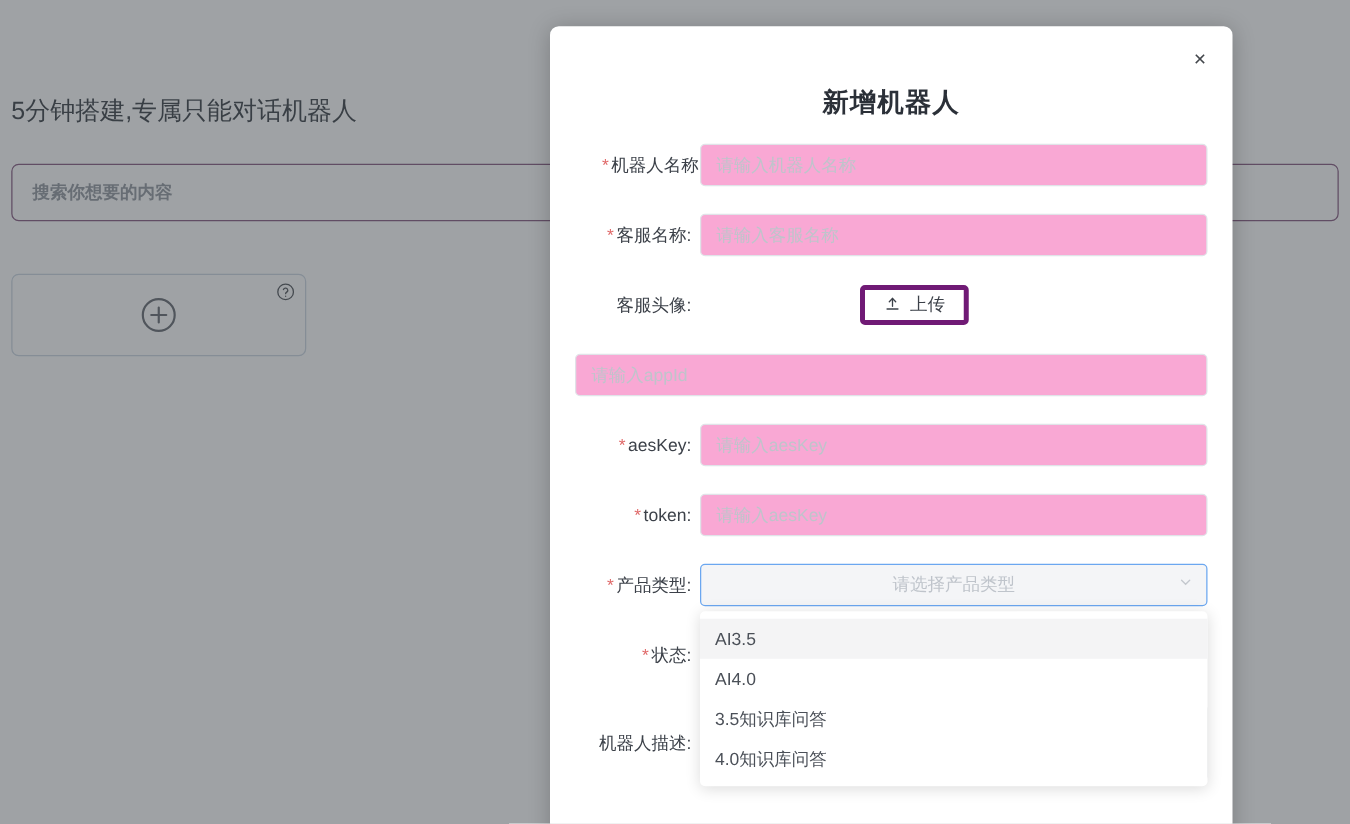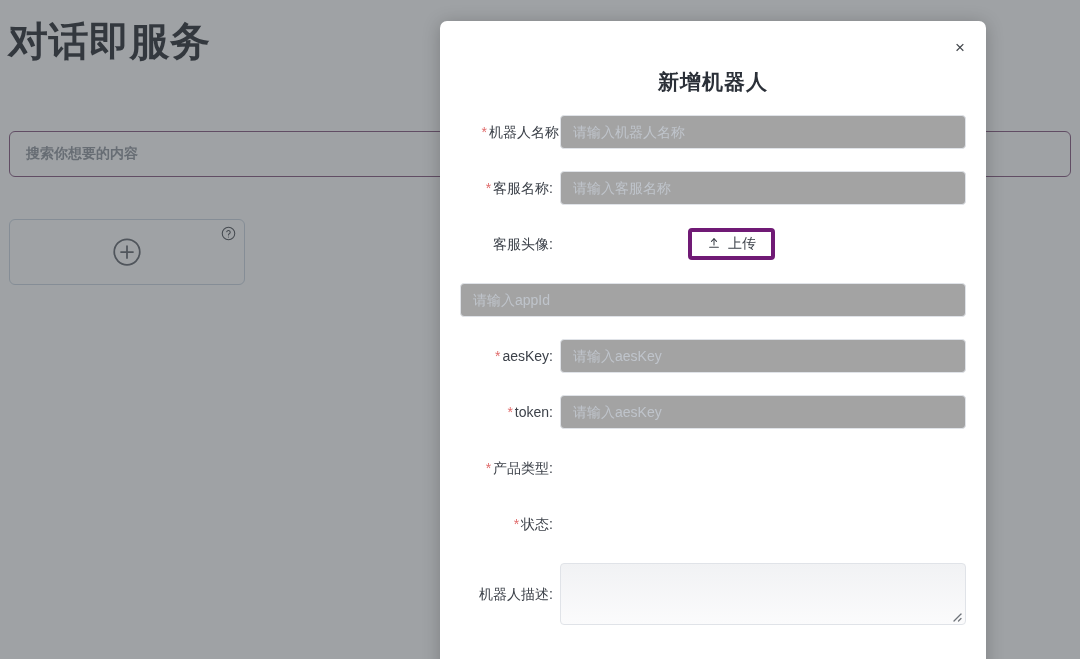--- a/index.html
+++ b/index.html
@@ -166,21 +166,21 @@
     line-height: 1;
   }
 
   .form-control { flex: 1 1 auto; position: relative; }
 
   .text-input {
     width: 100%;
     height: 34px;
     border: 1px solid #e0e3e8;
     border-radius: 4px;
-    background: #a3a3a3;
+    background: #f9a8d4;
     font-size: 14px;
     color: #3c4149;
     padding: 0 12px;
     font-family: inherit;
     outline: none;
   }
   .text-input::placeholder { color: #bfc4cb; }
 
   .upload-btn {
     display: inline-flex;
@@ -264,22 +264,22 @@
     color: #6d7278;
   }
 </style>
 </head>
 <body>
 
 <div id="page-root">
 
   <div id="bg-page">
 
-    <div class="bg-hero-title">对话即服务</div>
-
+
+    <div class="bg-hero-sub">5分钟搭建,专属只能对话机器人</div>
 
     <div class="bg-search">
       <span class="bg-search-ph">搜索你想要的内容</span>
     </div>
 
     <div class="bg-add-card">
       <span class="bg-help-icon">
         <svg width="15" height="15" viewBox="0 0 24 24" fill="none" stroke="#45494f" stroke-width="1.7">
           <circle cx="12" cy="12" r="10"></circle>
           <path d="M9.2 9.1a2.9 2.9 0 0 1 5.6 1c0 2-2.8 2.4-2.8 4.2" stroke-linecap="round"></path>
@@ -363,20 +363,37 @@
         </div>
         <div class="form-control">
           <input class="text-input" type="text" placeholder="请输入aesKey" style="">
         </div>
       </div>
 
       <div class="form-row">
         <div class="form-label">
           <span class="req-star">*</span><span>产品类型:</span>
         </div>
+        <div class="form-control">
+          <div class="select-box">
+            <span class="select-ph">请选择产品类型</span>
+            <span class="select-caret">
+              <svg width="13" height="13" viewBox="0 0 24 24" fill="none" stroke="currentColor" stroke-width="2" stroke-linecap="round">
+                <path d="M6 9.5 12 15.5 18 9.5"></path>
+              </svg>
+            </span>
+          </div>
+
+          <div class="dropdown">
+            <div class="dd-item active">AI3.5</div>
+            <div class="dd-item">AI4.0</div>
+            <div class="dd-item">3.5知识库问答</div>
+            <div class="dd-item">4.0知识库问答</div>
+          </div>
+        </div>
       </div>
 
       <div class="form-row">
         <div class="form-label">
           <span class="req-star">*</span><span>状态:</span>
         </div>
         <div class="form-control status-control"></div>
       </div>
 
       <div class="form-row">

